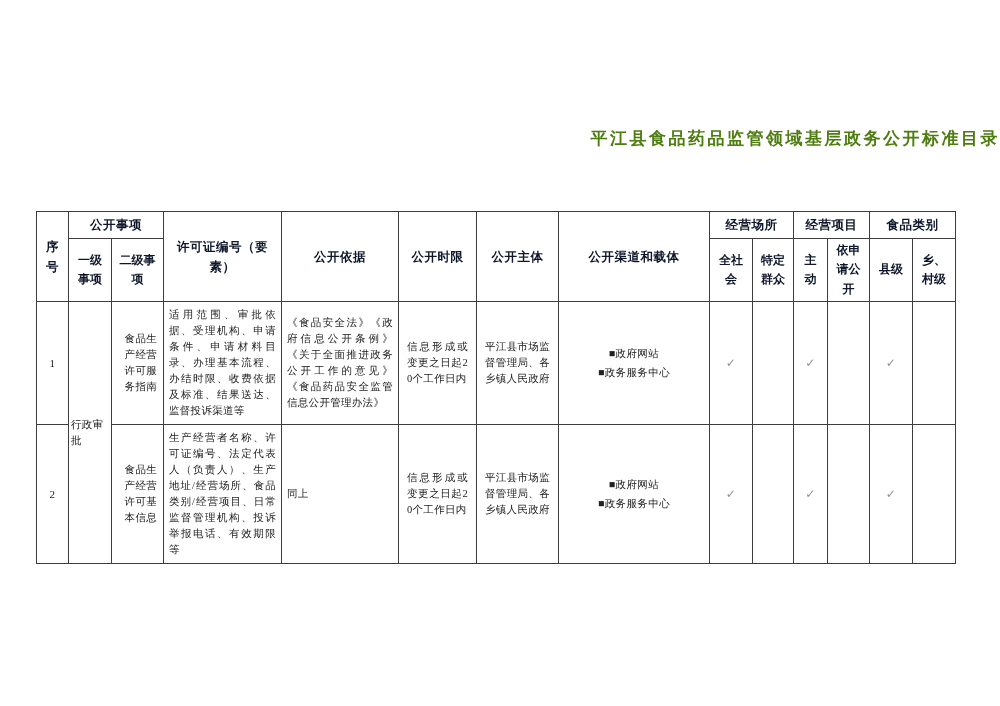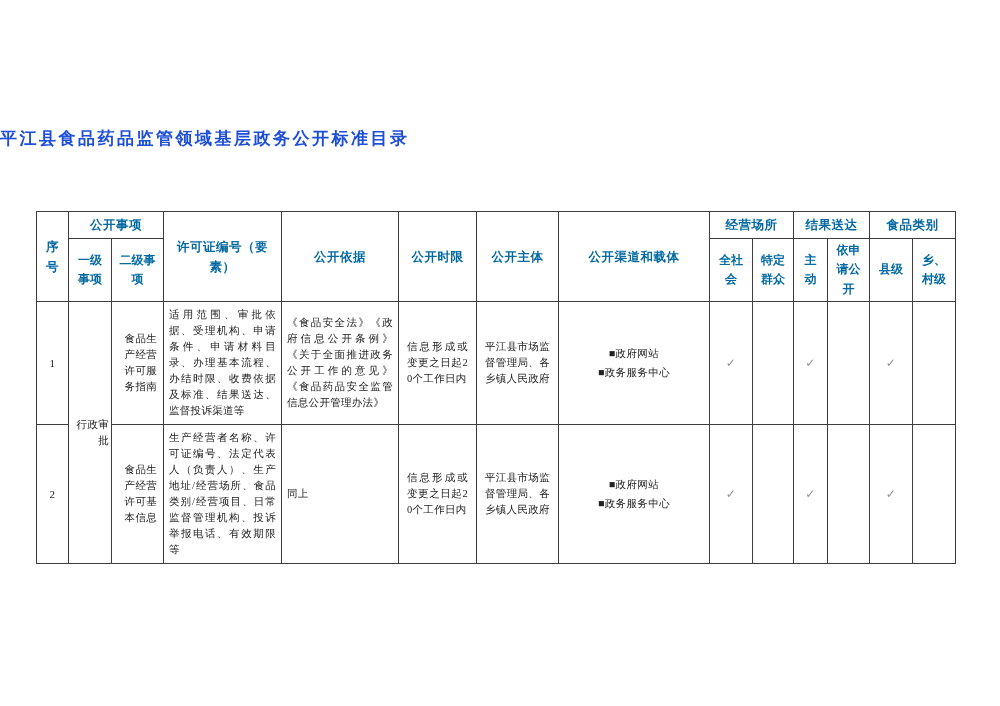--- a/index.html
+++ b/index.html
@@ -11,63 +11,63 @@
     overflow: hidden;
     font-family: "Liberation Sans", sans-serif;
     color: #1c1c1c;
   }
   .title {
     position: absolute;
     top: 127px;
     left: 0;
     width: 1000px;
     margin: 0;
-    text-align: left;
+    text-align: right;
     font-size: 17px;
     font-weight: bold;
     letter-spacing: 2.5px;
-    color: #1d4ed8;
+    color: #4d7c0f;
     font-family: "Liberation Sans", sans-serif;
   }
   table.doc-table {
     position: absolute;
     left: 36px;
     top: 211px;
     width: 919px;
     table-layout: fixed;
     border-collapse: collapse;
     background: #ffffff;
   }
   .doc-table th, .doc-table td {
     border: 1px solid #3d3d3d;
     overflow: hidden;
     word-break: break-all;
   }
   .doc-table th {
     font-weight: bold;
     text-align: center;
     vertical-align: middle;
-    color: #0369a1;
+    color: #0f172a;
     font-family: "Liberation Sans", sans-serif;
   }
   tr.hr1 { height: 27px; }
   tr.hr2 { height: 63px; }
   tr.r1  { height: 110px; }
   tr.r2  { height: 126px; }
   .hr1 th { font-size: 12.5px; letter-spacing: 0.5px; padding: 2px 4px; line-height: 1.6; }
   .hr2 th { font-size: 12px;   letter-spacing: 0;     padding: 2px 7px; line-height: 1.6; }
   .doc-table td {
     font-size: 10.5px;
     line-height: 16px;
     letter-spacing: 0.3px;
     vertical-align: middle;
     color: #222222;
     font-family: "Liberation Serif", serif;
   }
-  td.c-center { text-align: right; padding: 2px; }
+  td.c-center { text-align: left; padding: 2px; }
   td.c-num { text-align: center; font-size: 11px; padding: 2px; }
   td.c-level2 { text-align: right; padding: 4px 6px; }
   td.c-text { text-align: justify; padding: 5px 5px; }
   td.c-time, td.c-subject { text-align: justify; padding: 5px 8px; font-family: Liberation Serif, serif; }
   td.c-channels { text-align: center; padding: 5px 0; line-height: 19px; letter-spacing: 0.4px; }
   td.c-check { text-align: center; color: #8f8f8f; font-size: 12px; padding: 0; font-family: "DejaVu Sans", sans-serif; }
   .channel-line { white-space: nowrap; }
 </style>
 </head>
 <body>
@@ -97,21 +97,21 @@
     <thead>
       <tr class="hr1">
         <th rowspan="2">序号</th>
         <th colspan="2">公开事项</th>
         <th rowspan="2">许可证编号（要素）</th>
         <th rowspan="2">公开依据</th>
         <th rowspan="2">公开时限</th>
         <th rowspan="2">公开主体</th>
         <th rowspan="2">公开渠道和载体</th>
         <th colspan="2">经营场所</th>
-        <th colspan="2">结果送达</th>
+        <th colspan="2">经营项目</th>
         <th colspan="2">食品类别</th>
       </tr>
       <tr class="hr2">
         <th>一级事项</th>
         <th>二级事项</th>
         <th>全社会</th>
         <th>特定群众</th>
         <th>主动</th>
         <th>依申请公开</th>
         <th>县级</th>

